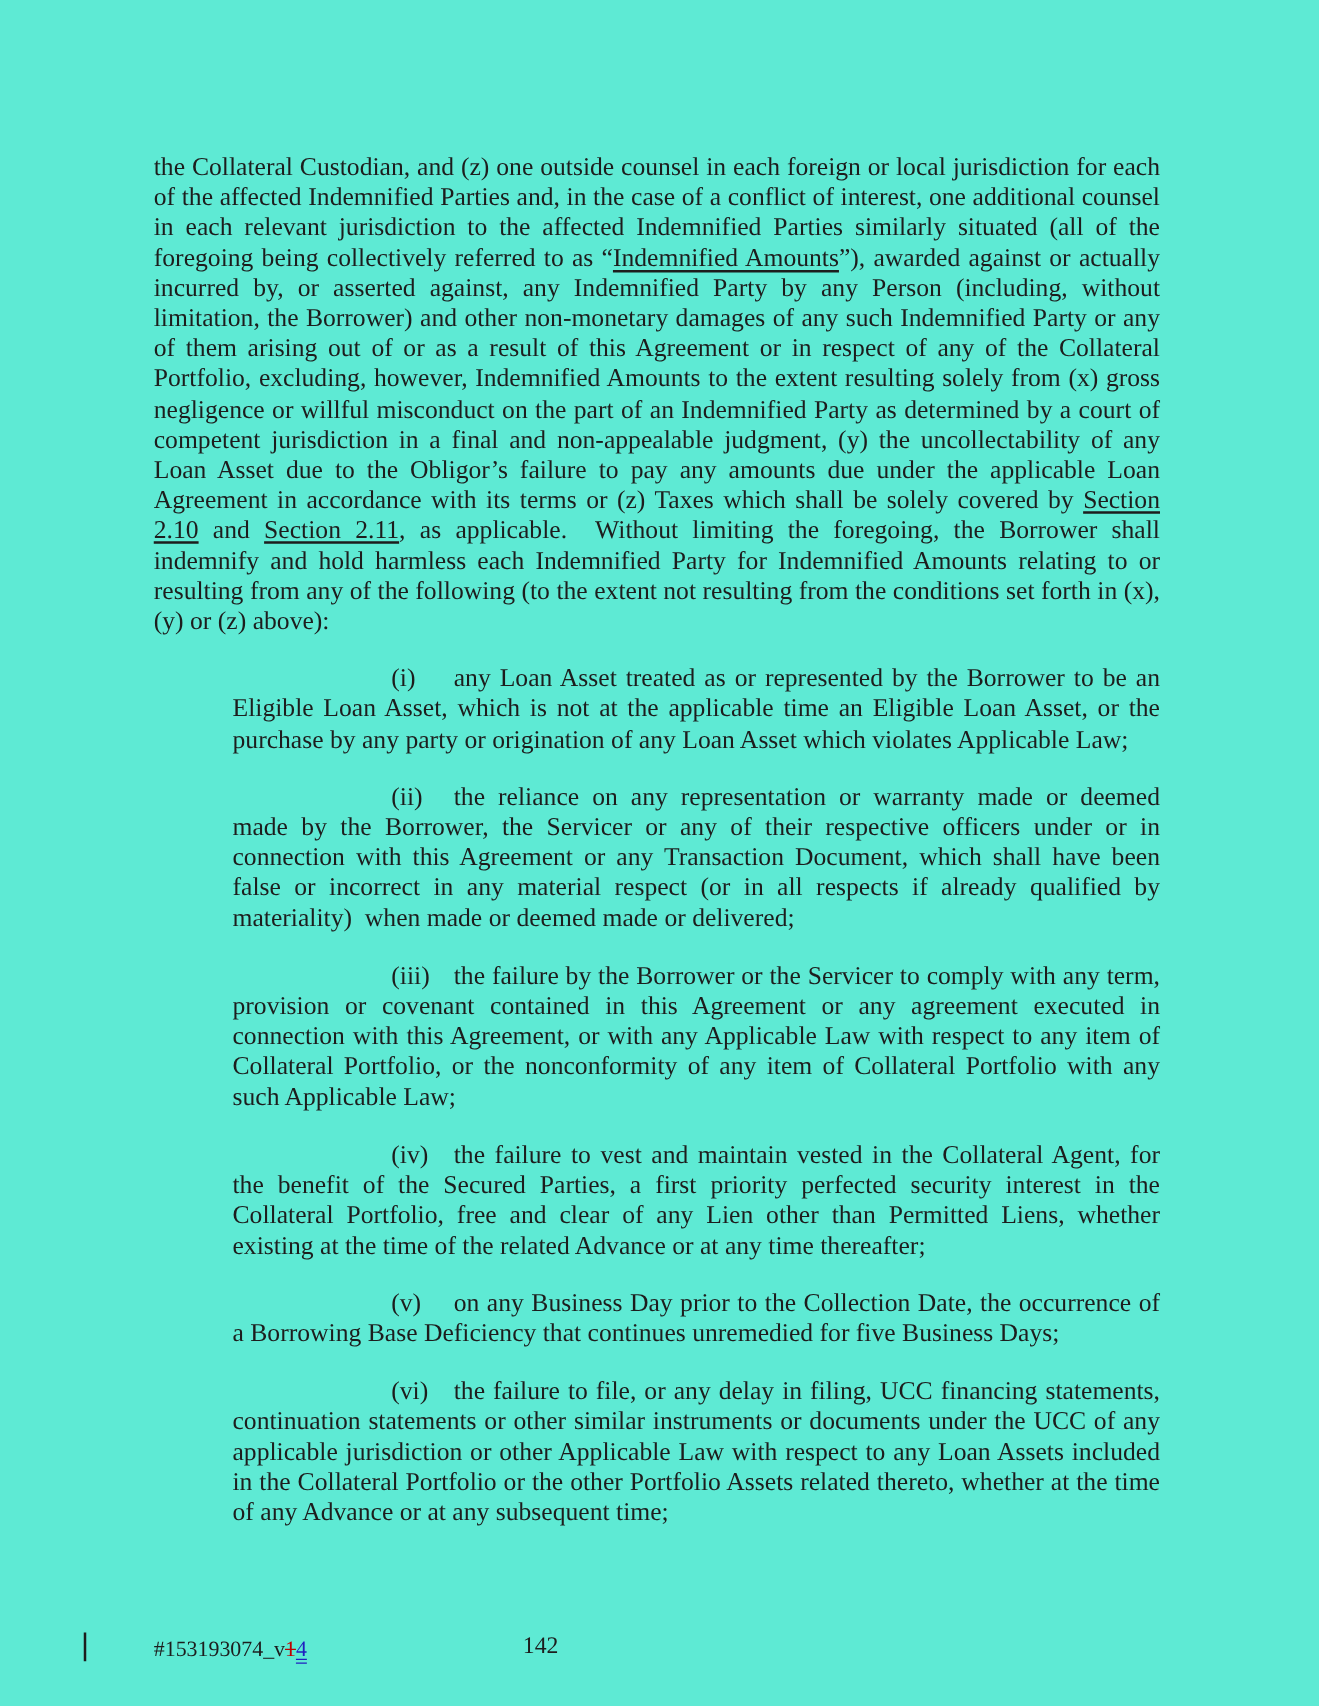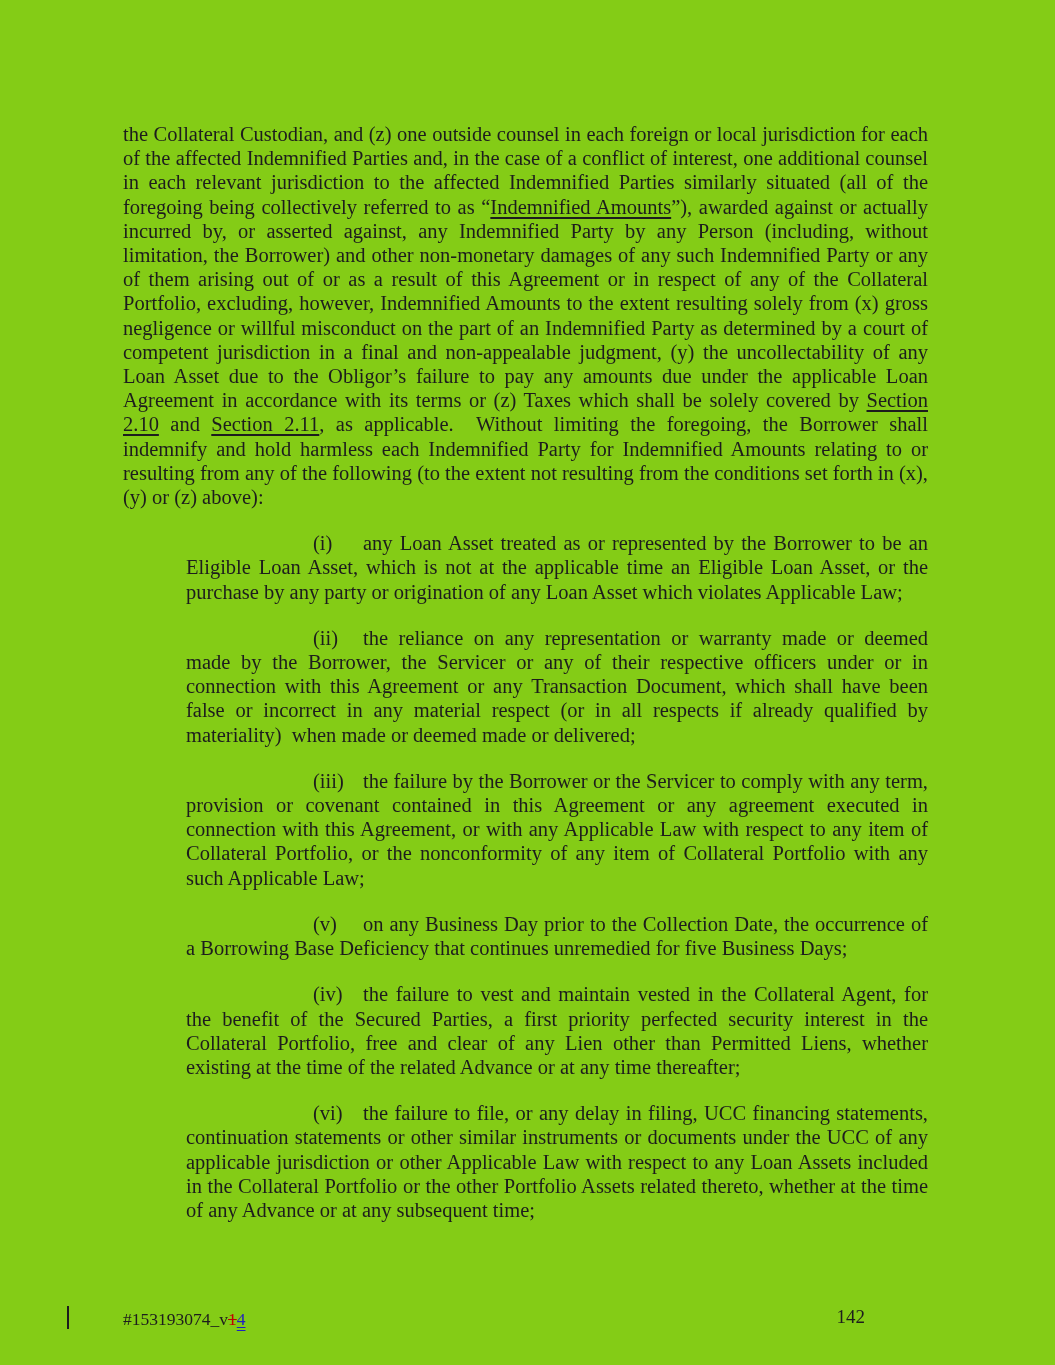--- a/index.html
+++ b/index.html
@@ -1,20 +1,20 @@
 <!DOCTYPE html>
 <html><head>
 <meta charset="utf-8">
 <style>
   html, body { margin: 0; padding: 0; background: #ffffff; }
   .page {
     position: relative;
     width: 1055px;
     height: 1365px;
-    background: #84cc16;
+    background: #5eead4;
     font-family: "Liberation Serif", "DejaVu Serif", serif;
     color: #1d1d1d;
     overflow: hidden;
   }
   .content {
     position: absolute;
     left: 123px;
     top: 122px;
     width: 805px;
     font-size: 20.5px;
@@ -58,45 +58,45 @@
     top: 2px;
     white-space: nowrap;
   }
   .del { text-decoration: line-through; }
   .ins { text-decoration: underline double; text-underline-offset: 2px; }
   .page-number {
     position: absolute;
     left: 0;
     top: 0;
     width: 865px;
-    text-align: right;
+    text-align: center;
     font-size: 19px;
   }
 </style>
 </head>
 <body>
 
 <div class="page" style="color: rgb(29, 29, 29);">
   <div class="content" style="color: rgb(29, 29, 29);">
     <p class="main-para"><span>the Collateral Custodian, and (z) one outside counsel in each foreign or local jurisdiction for each of the affected Indemnified Parties and, in the case of a conflict of interest, one additional counsel in each relevant jurisdiction to the affected Indemnified Parties similarly situated (all of the foregoing being collectively referred to as “</span><span class="u">Indemnified Amounts</span><span>”), awarded against or actually incurred by, or asserted against, any Indemnified Party by any Person (including, without limitation, the Borrower) and other non-monetary damages of any such Indemnified Party or any of them arising out of or as a result of this Agreement or in respect of any of the Collateral Portfolio, excluding, however, Indemnified Amounts to the extent resulting solely from (x) gross negligence or willful misconduct on the part of an Indemnified Party as determined by a court of competent jurisdiction in a final and non-appealable judgment, (y) the uncollectability of any Loan Asset due to the Obligor’s failure to pay any amounts due under the applicable Loan Agreement in accordance with its terms or (z) Taxes which shall be solely covered by </span><span class="u">Section 2.10</span><span> and </span><span class="u">Section 2.11</span><span>, as applicable.&nbsp; Without limiting the foregoing, the Borrower shall indemnify and hold harmless each Indemnified Party for Indemnified Amounts relating to or resulting from any of the following (to the extent not resulting from the conditions set forth in (x), (y) or (z) above):</span></p>
 
     <p class="item">
       <span class="numeral">(i)</span><span>any Loan Asset treated as or represented by the Borrower to be an Eligible Loan Asset, which is not at the applicable time an Eligible Loan Asset, or the purchase by any party or origination of any Loan Asset which violates Applicable Law;</span>
     </p>
     <p class="item">
       <span class="numeral">(ii)</span><span>the reliance on any representation or warranty made or deemed made by the Borrower, the Servicer or any of their respective officers under or in connection with this Agreement or any Transaction Document, which shall have been false or incorrect in any material respect (or in all respects if already qualified by materiality)&nbsp; when made or deemed made or delivered;</span>
     </p>
     <p class="item">
       <span class="numeral">(iii)</span><span>the failure by the Borrower or the Servicer to comply with any term, provision or covenant contained in this Agreement or any agreement executed in connection with this Agreement, or with any Applicable Law with respect to any item of Collateral Portfolio, or the nonconformity of any item of Collateral Portfolio with any such Applicable Law;</span>
     </p>
     <p class="item">
-      <span class="numeral">(v)</span><span>on any Business Day prior to the Collection Date, the occurrence of a Borrowing Base Deficiency that continues unremedied for five Business Days;</span>
+      <span class="numeral">(iv)</span><span>the failure to vest and maintain vested in the Collateral Agent, for the benefit of the Secured Parties, a first priority perfected security interest in the Collateral Portfolio, free and clear of any Lien other than Permitted Liens, whether existing at the time of the related Advance or at any time thereafter;</span>
     </p>
     <p class="item">
-      <span class="numeral">(iv)</span><span>the failure to vest and maintain vested in the Collateral Agent, for the benefit of the Secured Parties, a first priority perfected security interest in the Collateral Portfolio, free and clear of any Lien other than Permitted Liens, whether existing at the time of the related Advance or at any time thereafter;</span>
+      <span class="numeral">(v)</span><span>on any Business Day prior to the Collection Date, the occurrence of a Borrowing Base Deficiency that continues unremedied for five Business Days;</span>
     </p>
     <p class="item">
       <span class="numeral">(vi)</span><span>the failure to file, or any delay in filing, UCC financing statements, continuation statements or other similar instruments or documents under the UCC of any applicable jurisdiction or other Applicable Law with respect to any Loan Assets included in the Collateral Portfolio or the other Portfolio Assets related thereto, whether at the time of any Advance or at any subsequent time;</span>
     </p>
   </div>
 
   <div class="footer">
     <div class="change-bar"></div>
     <div class="doc-ref">
       <span>#153193074_v</span><span class="del" style="color: rgb(192, 0, 0);">1</span><span class="ins" style="color: rgb(32, 32, 192);">4</span>

